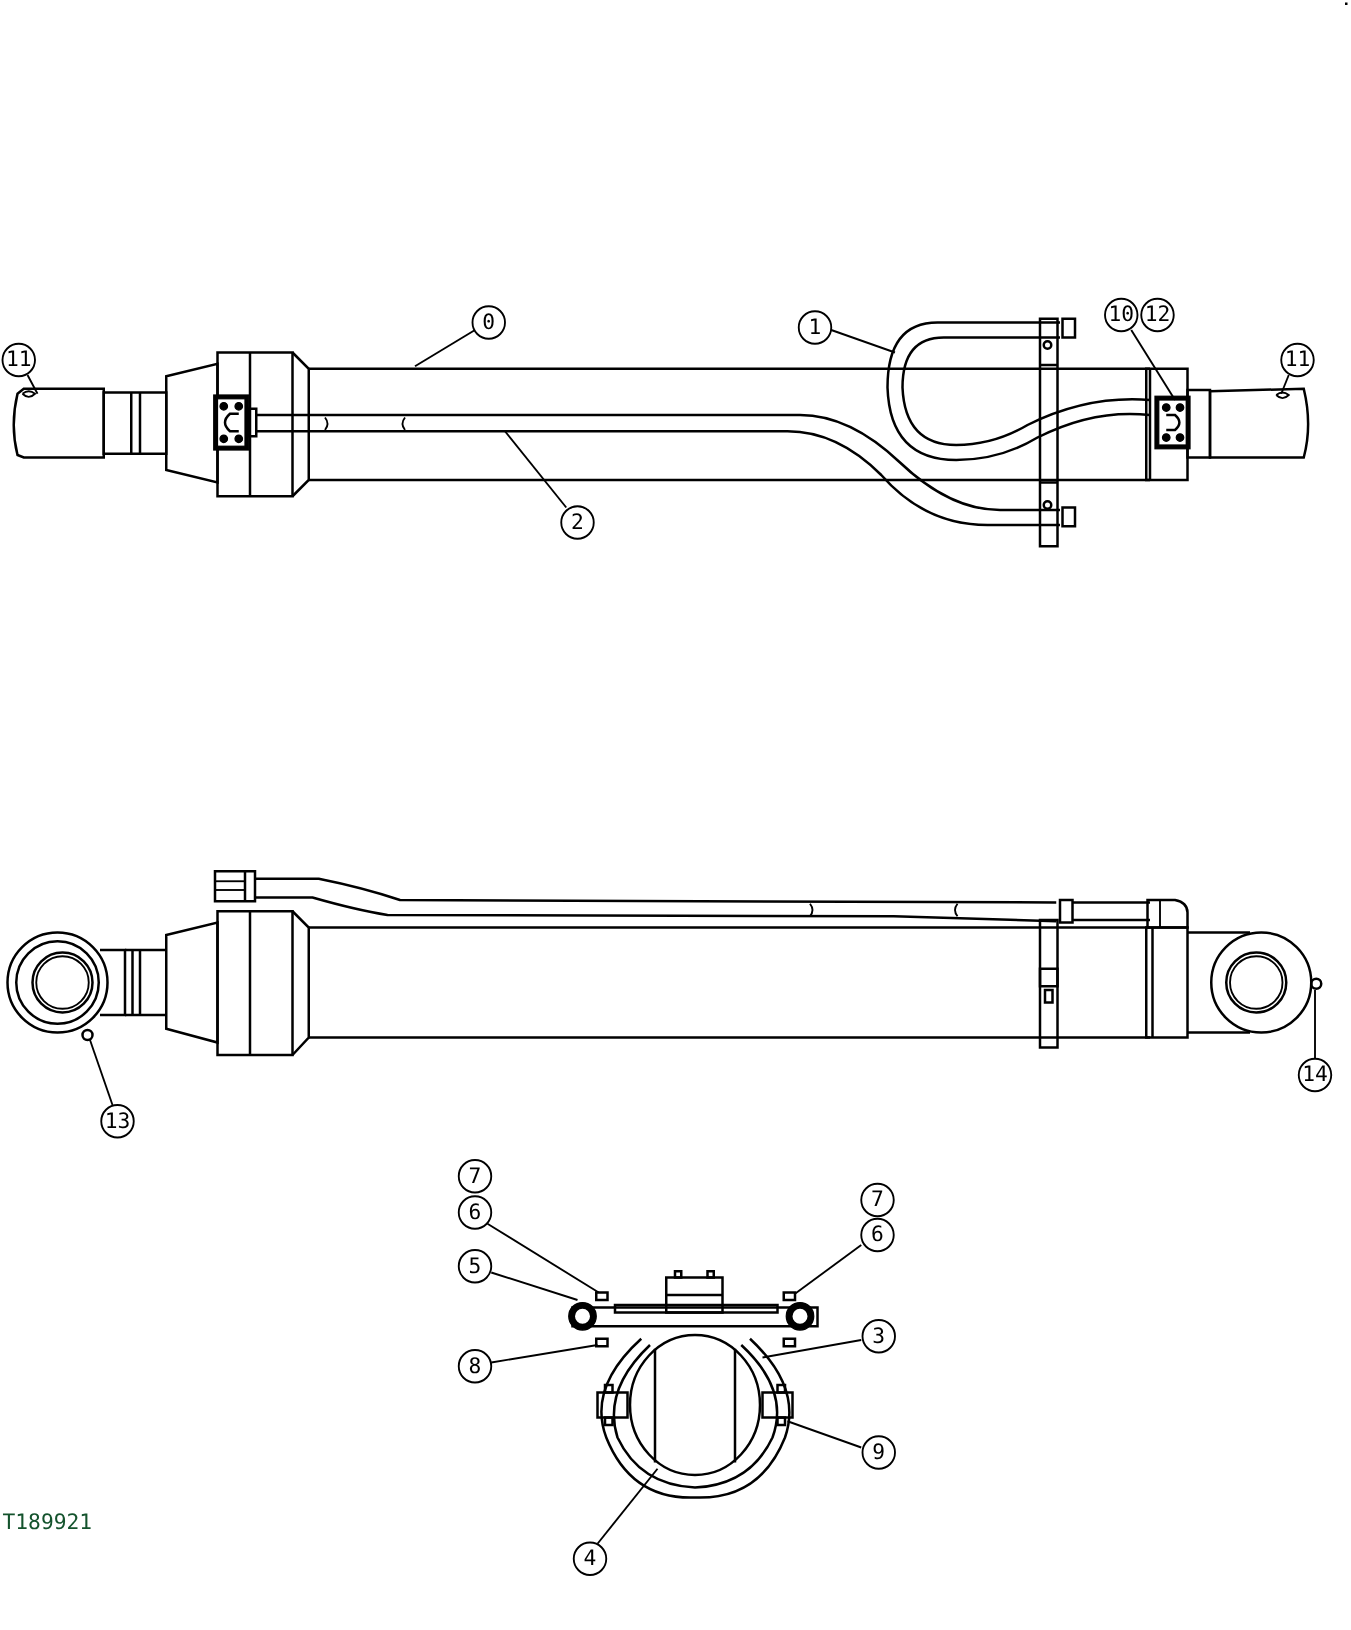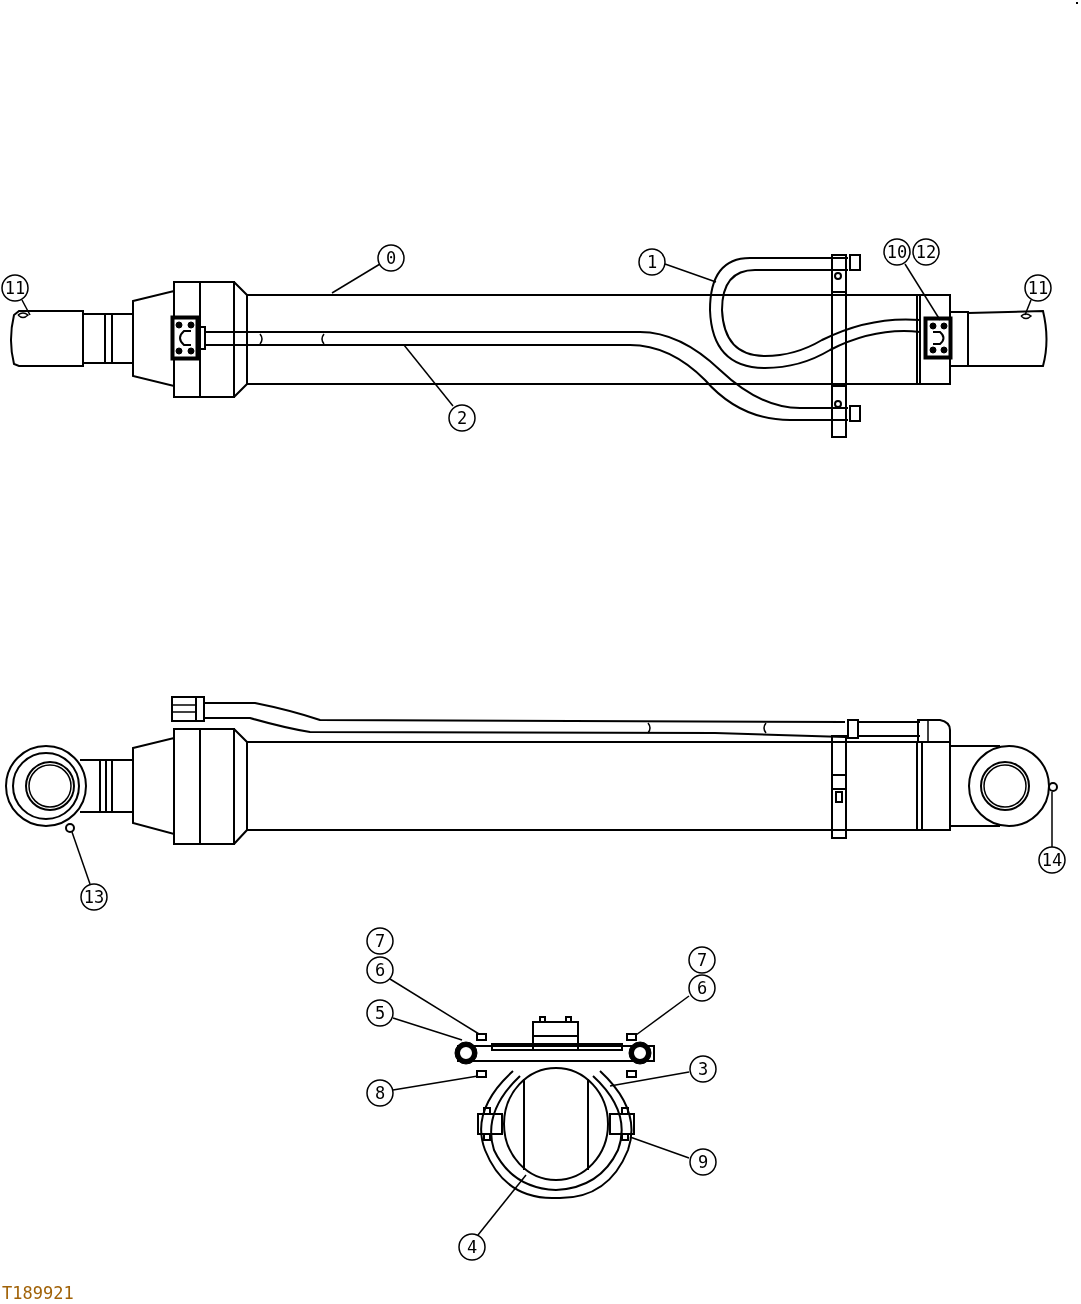--- a/index.html
+++ b/index.html
@@ -5,21 +5,21 @@
   html, body { margin: 0; padding: 0; background: #ffffff; }
   body { width: 1081px; height: 1304px; position: relative; overflow: hidden; font-family: "DejaVu Sans Mono", monospace; }
   #diagram { position: absolute; left: 0; top: 0; width: 1081px; height: 1304px; }
   #diagram .ln { stroke: #000; stroke-width: 2; fill: none; }
   #diagram .thin { stroke: #000; stroke-width: 1.5; fill: none; }
   #diagram .solid { fill: #000; stroke: #000; }
   #diagram .wt { fill: #fff; stroke: #000; stroke-width: 2; }
   .callout-circle { fill: #fff; stroke: #000; stroke-width: 1.5; }
   .callout-text { font-family: "DejaVu Sans Mono", monospace; font-size: 17px; fill: #000; text-anchor: middle; dominant-baseline: central; }
   .leader { stroke: #000; stroke-width: 1.5; fill: none; }
-  .drawing-id { position: absolute; left: 2px; top: 1283px; font-family: "DejaVu Sans Mono", monospace; font-size: 17px; color: #a16207; letter-spacing: 0px; }
+  .drawing-id { position: absolute; left: 2px; top: 1208px; font-family: "DejaVu Sans Mono", monospace; font-size: 17px; color: #14532d; letter-spacing: 0px; }
   .dot-mark { position: absolute; left: 1076px; top: 2px; width: 2px; height: 2px; background: #000; }
 </style>
 </head>
 <body>
 
 <div>
 <svg id="diagram" width="1081" height="1304" viewBox="0 0 1081 1304" xmlns="http://www.w3.org/2000/svg">
 
   <g>
 

